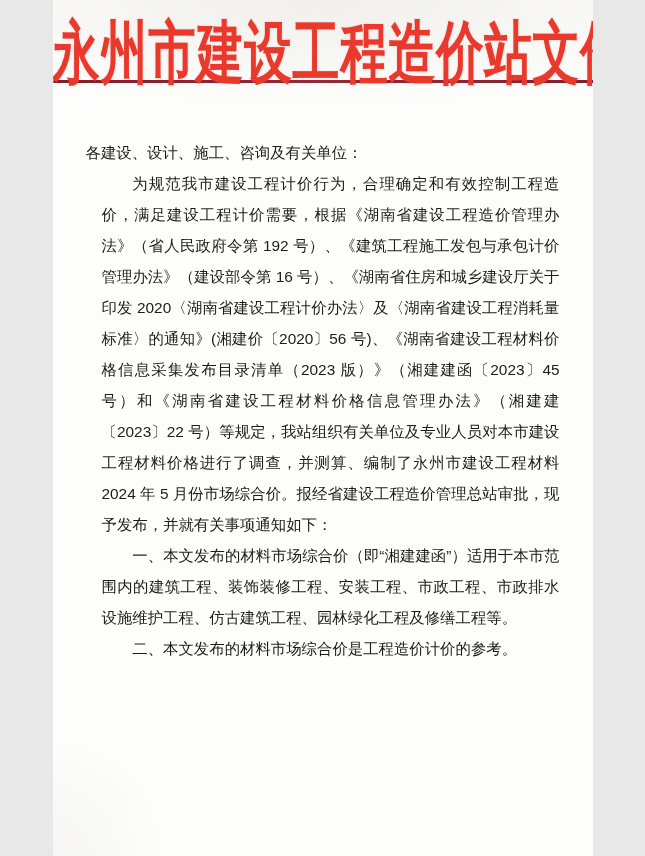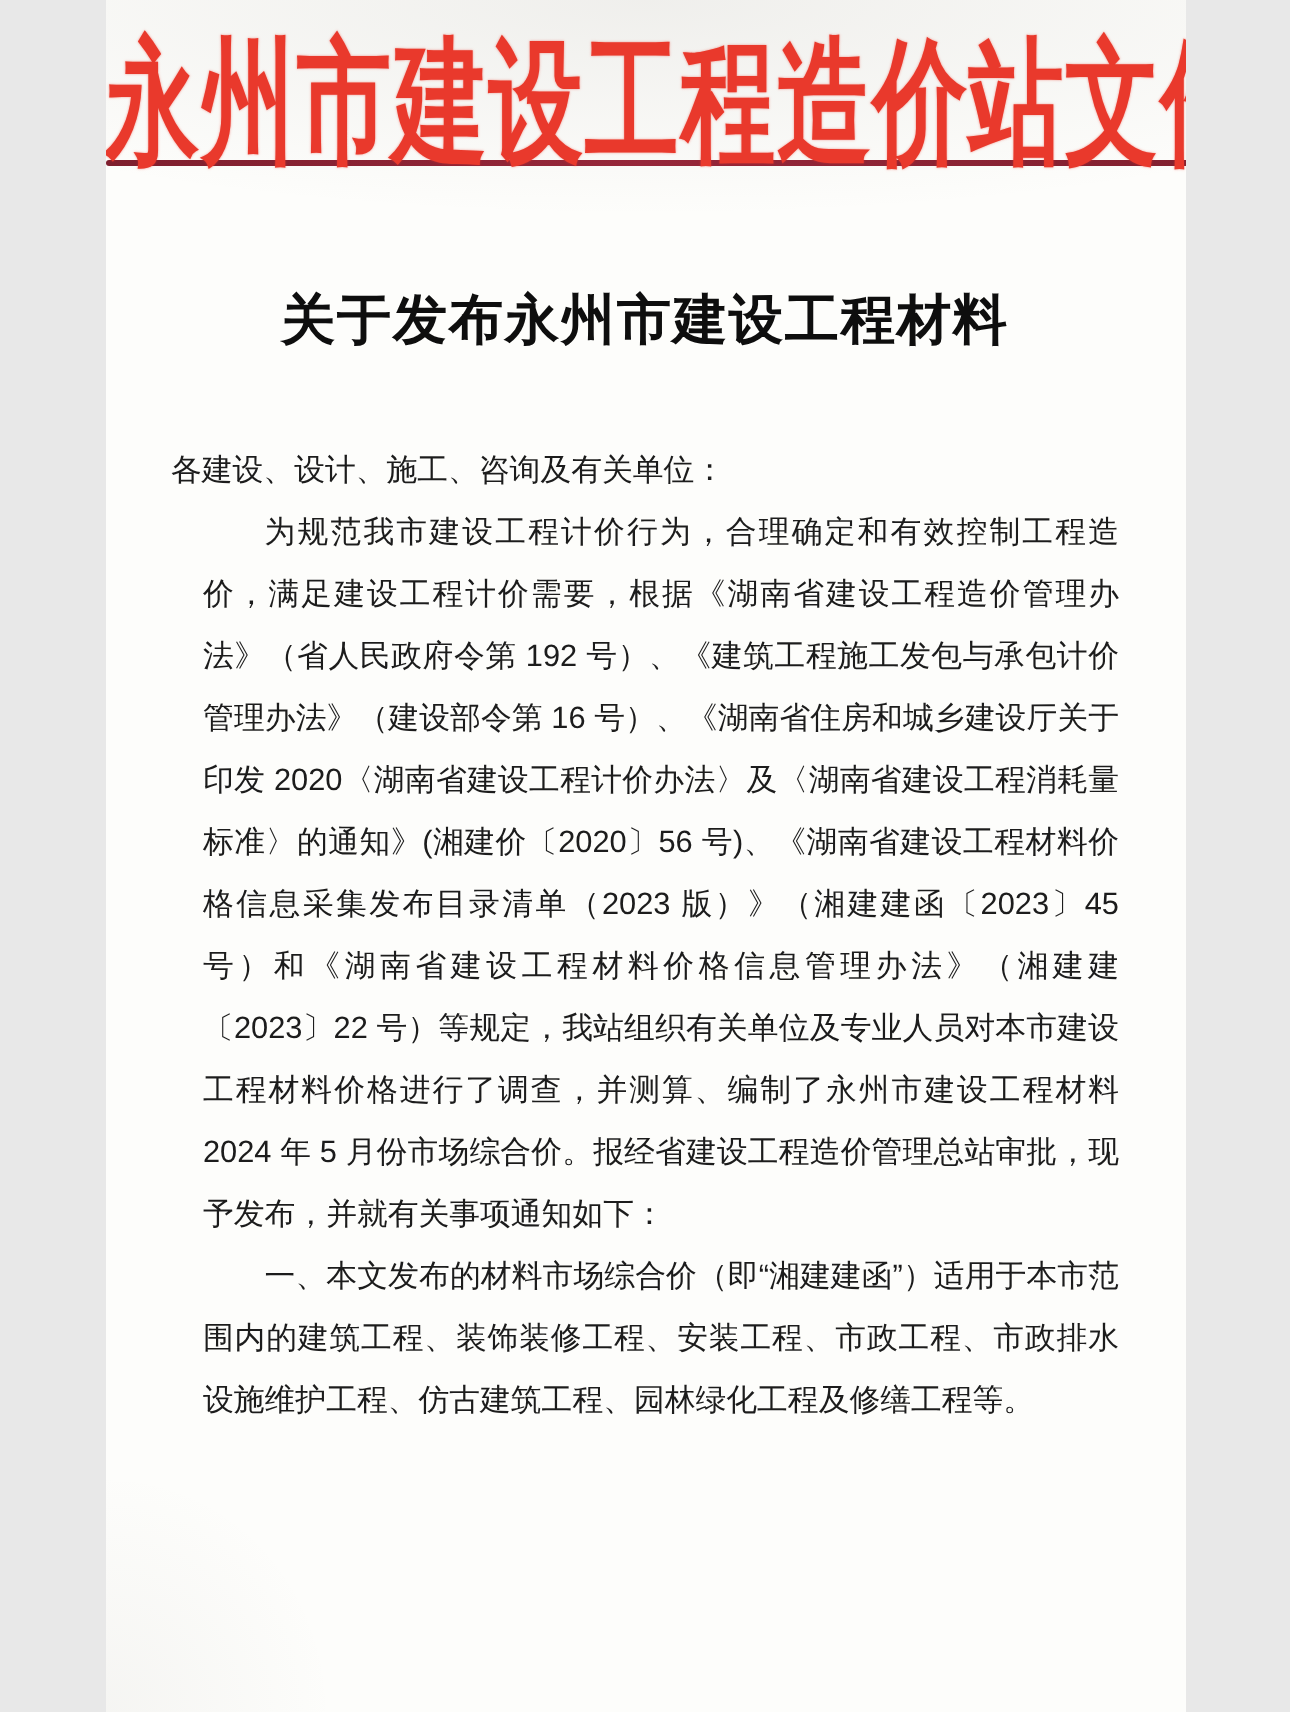--- a/index.html
+++ b/index.html
@@ -75,21 +75,21 @@
 </head>
 <body>
 
 <div class="page">
   <div class="letterhead">永州市建设工程造价站文件</div>
 
 
   <div class="rule"></div>
 
   <h1 class="title">
-    <span class="title-line">关于发布永州市建设工程材料</span>
   </h1>
 
   <div class="body-text">
     <p class="salutation">各建设、设计、施工、咨询及有关单位：</p>
     <p class="para">为规范我市建设工程计价行为，合理确定和有效控制工程造价，满足建设工程计价需要，根据《湖南省建设工程造价管理办法》（省人民政府令第 192 号）、《建筑工程施工发包与承包计价管理办法》（建设部令第 16 号）、《湖南省住房和城乡建设厅关于印发 2020〈湖南省建设工程计价办法〉及〈湖南省建设工程消耗量标准〉的通知》(湘建价〔2020〕56 号)、《湖南省建设工程材料价格信息采集发布目录清单（2023 版）》（湘建建函〔2023〕45 号）和《湖南省建设工程材料价格信息管理办法》（湘建建〔2023〕22 号）等规定，我站组织有关单位及专业人员对本市建设工程材料价格进行了调查，并测算、编制了永州市建设工程材料 2024 年 5 月份市场综合价。报经省建设工程造价管理总站审批，现予发布，并就有关事项通知如下：</p>
     <p class="para">一、本文发布的材料市场综合价（即“湘建建函”）适用于本市范围内的建筑工程、装饰装修工程、安装工程、市政工程、市政排水设施维护工程、仿古建筑工程、园林绿化工程及修缮工程等。</p>
+    <p class="para">二、本文发布的材料市场综合价是工程造价计价的参考。</p>
   </div>
 </div>
 
 </body></html>

